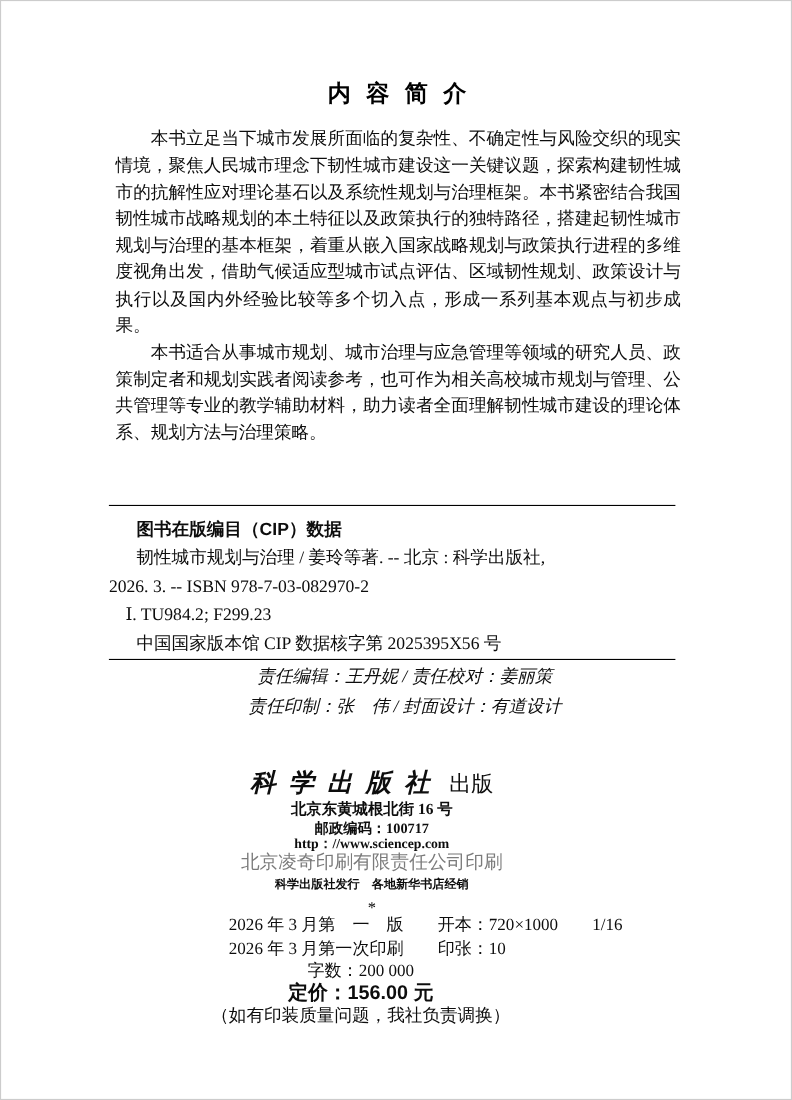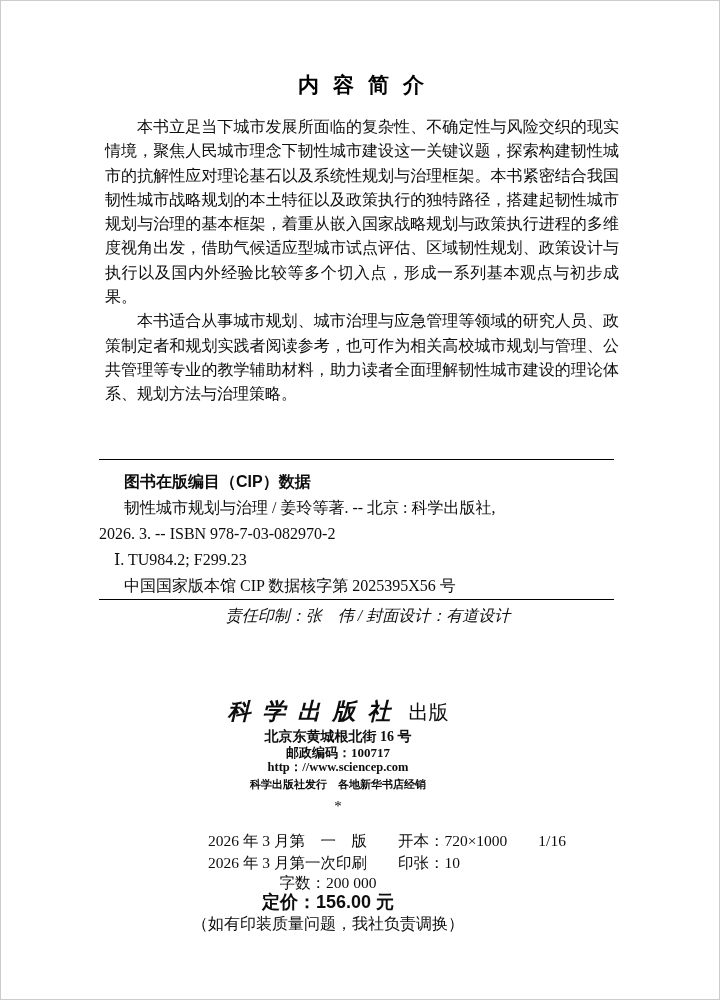--- a/index.html
+++ b/index.html
@@ -120,31 +120,33 @@
 
   <div class="cip-block">
     <div class="cip-heading">图书在版编目（CIP）数据</div>
     <div class="cip-l1">韧性城市规划与治理 / 姜玲等著. -- 北京 : 科学出版社,</div>
     <div class="cip-l2">2026. 3. -- ISBN 978-7-03-082970-2</div>
     <div class="cip-l3">Ⅰ. TU984.2; F299.23</div>
     <div class="cip-l4">中国国家版本馆 CIP 数据核字第 2025395X56 号</div>
   </div>
 
   <div class="staff">
+    <div>责任编辑：王丹妮 / 责任校对：姜丽策</div>
     <div>责任印制：张　伟 / 封面设计：有道设计</div>
   </div>
 
   <div class="publisher">
     <div class="pub-logo-line">
       <span class="pub-logo-script">科学出版社</span>
       <span class="pub-logo-suffix">出版</span>
     </div>
     <div class="pub-address">北京东黄城根北街 16 号</div>
     <div class="pub-postcode">邮政编码：100717</div>
     <div class="pub-website">http：//www.sciencep.com</div>
+    <div class="pub-printer">北京凌奇印刷有限责任公司印刷</div>
     <div class="pub-distribution">科学出版社发行　各地新华书店经销</div>
     <div class="pub-star">*</div>
   </div>
 
   <div class="colophon">
     <div class="col-left">2026 年 3 月第　一　版　　开本：720×1000　　1/16</div>
     <div class="col-left">2026 年 3 月第一次印刷　　印张：10</div>
     <div class="col-center col-words">字数：200 000</div>
     <div class="col-center col-price">定价：156.00 元</div>
     <div class="col-center col-notice">（如有印装质量问题，我社负责调换）</div>

